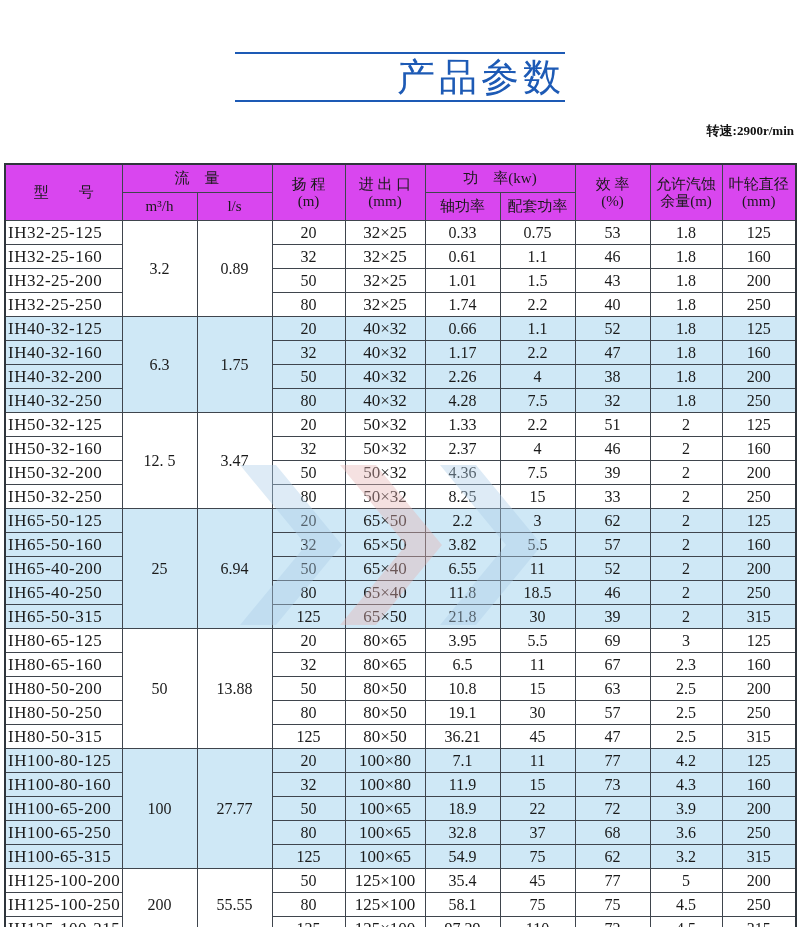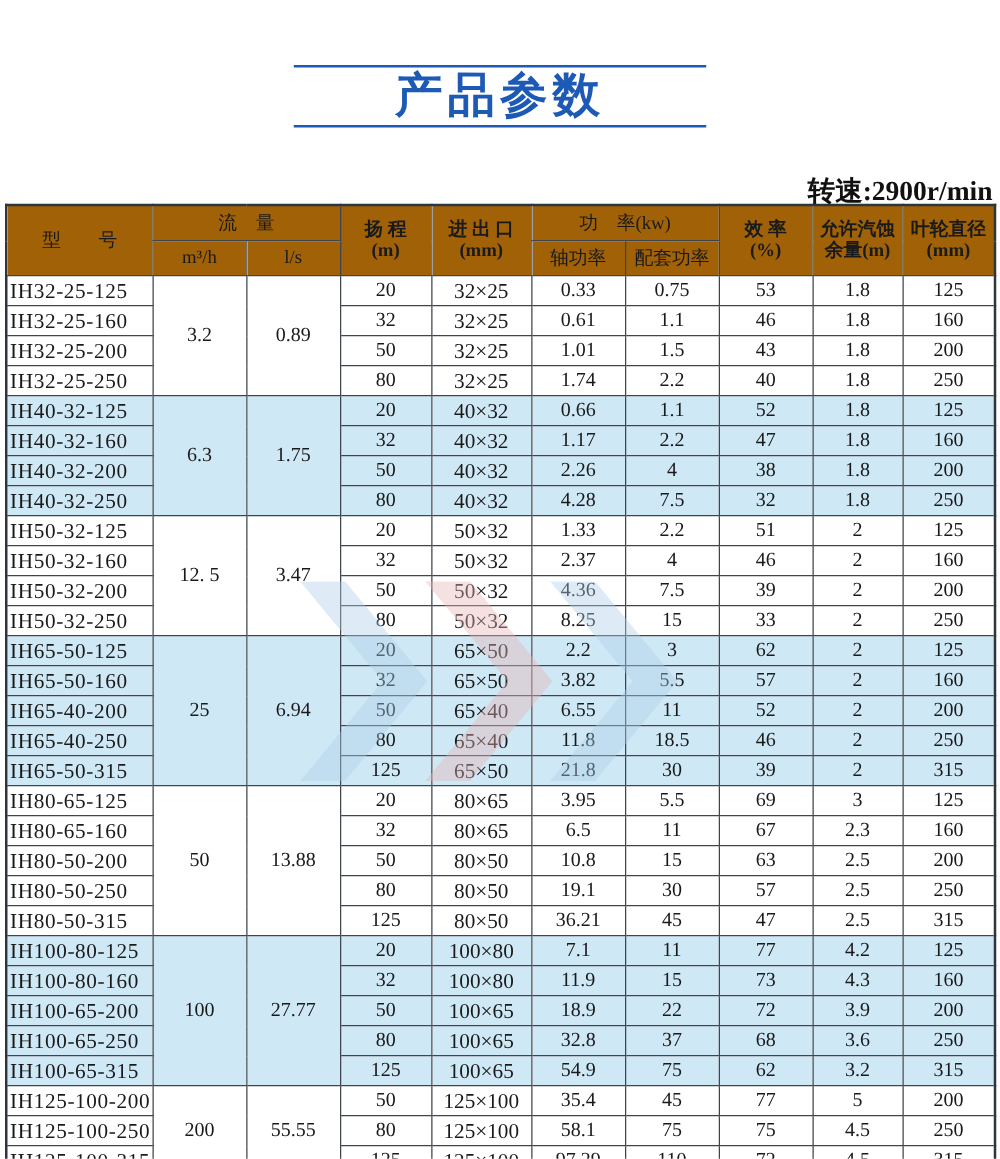--- a/index.html
+++ b/index.html
@@ -6,51 +6,51 @@
   body{
     width:800px;height:927px;position:relative;background:#ffffff;
     font-family:"Liberation Serif","DejaVu Serif",serif;color:#1a1a1a;
     overflow:hidden;
   }
   
   .title-block{position:absolute;top:52px;left:235px;width:330px;text-align:center;}
   .title-rule{height:2px;background:#1d5ab5;border:none;margin:0;}
   .title-cn{
     font-family:"Liberation Sans","DejaVu Sans",sans-serif;
-    font-size:38px;font-weight:bold;color:#1d5ab5;
-    letter-spacing:4px;line-height:46px;margin:0;
+    font-size:38px;font-weight:normal;color:#1d5ab5;
+    letter-spacing:4px;line-height:46px;margin:0;text-align:right;
   }
   .title-en{
     font-family:"Liberation Sans","DejaVu Sans",sans-serif;
     font-size:17px;font-weight:bold;color:#1d5ab5;
     letter-spacing:0.5px;margin-top:6px;
   }
   .speed-note{
-    position:absolute;top:138px;right:6px;
-    font-size:22px;font-weight:bold;color:#111;
+    position:absolute;top:122px;right:6px;
+    font-size:13px;font-weight:bold;color:#111;
     font-family:"Liberation Serif","DejaVu Serif",serif;
   }
   
   .table-wrap{position:absolute;top:163px;left:4px;width:792px;}
   table{
     border-collapse:collapse;table-layout:fixed;width:792px;
     font-family:"Liberation Serif","DejaVu Serif",serif;
   }
   th,td{
     border:1px solid #3f454d;
     font-weight:normal;
     vertical-align:middle;
     overflow:hidden;white-space:nowrap;
   }
   table{border:2px solid #2f353c;}
   thead th{
-    background:#a16207;
+    background:#d946ef;
     font-size:15px;height:27px;text-align:center;padding:0 2px;
   }
-  thead .two-line{line-height:17px;font-weight:bold;}
+  thead .two-line{line-height:17px;}
   tbody td{
     height:23px;font-size:16px;text-align:center;background:#ffffff;padding:0 2px;
   }
   tbody td.model{
     text-align:left;font-size:17px;letter-spacing:0.5px;
   }
   tbody td.size-cell{font-size:17px;}
   tbody tr.shaded td{background:#cfe8f6;}
   tbody td.small{font-size:16px;}
   

